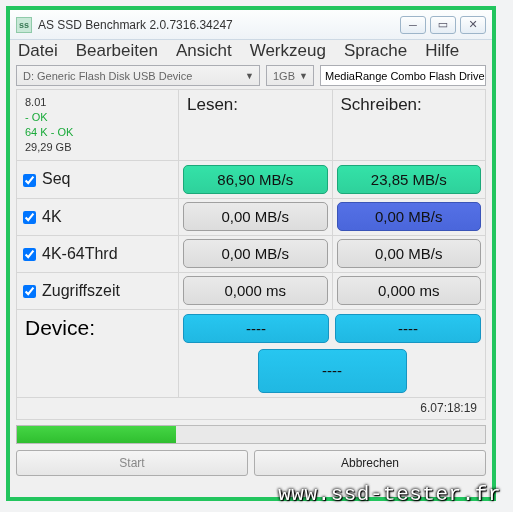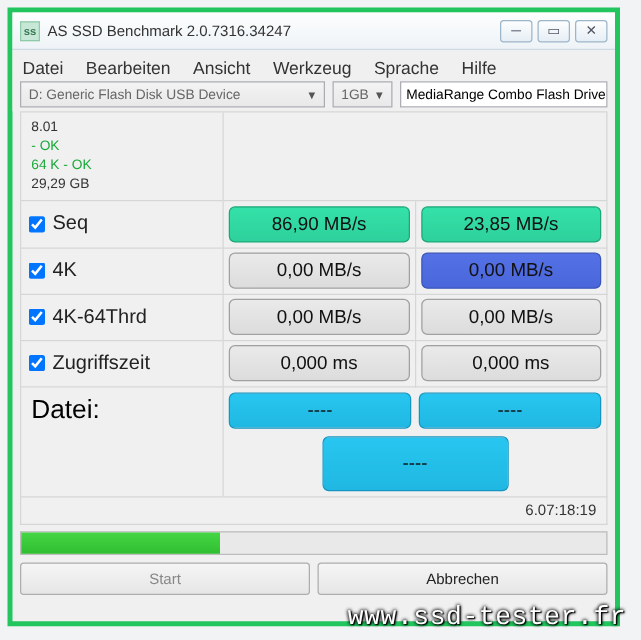--- a/index.html
+++ b/index.html
@@ -2,21 +2,21 @@
 <html><head>
 <meta charset="utf-8">
 <style>
 *{box-sizing:border-box;margin:0;padding:0;font-family:"Segoe UI",Tahoma,sans-serif}
 body{background:#f2f3f4;width:513px;height:512px;overflow:hidden;position:relative}
 .win{position:absolute;left:6px;top:6px;width:490px;height:495px;background:#f0f0f0;border:4px solid #22c55e}
 .tb{height:30px;background:linear-gradient(#fdfefe,#eef3f7);border-bottom:1px solid #cdd9e4;display:flex;align-items:center;padding:0 6px}
 .tb-ico{width:16px;height:16px;background:#c7e8d7;border:1px solid #8fcaa9;margin-right:6px;display:flex;align-items:center;justify-content:center;color:#3a7a56;font-size:9px;font-weight:bold}
 .tb-title{font-size:12px;color:#333;flex:1}
 .wbtn{width:26px;height:18px;border:1px solid #9db5c9;background:linear-gradient(#fdfefe,#e6eef5);margin-left:4px;border-radius:3px;display:flex;align-items:center;justify-content:center;font-size:11px;color:#556;cursor:default}
-.menu{height:22px;display:flex;align-items:flex-end;padding:0 8px;gap:18px;background:#f0f0f0;font-size:14px;color:#333}
+.menu{height:22px;display:flex;align-items:center;padding:0 8px;gap:18px;background:#f0f0f0;font-size:17px;color:#333}
 .menu span{cursor:default}
 .toolbar{height:27px;display:flex;align-items:center;padding:0 6px;gap:6px;background:#f0f0f0}
 .combo{height:21px;border:1px solid #abadb3;background:linear-gradient(#f3f3f3,#e9e9e9);font-size:11px;color:#666;display:flex;align-items:center;padding:0 6px;position:relative}
 .combo .chev{position:absolute;right:5px;color:#555;font-size:9px}
 .device{width:244px}
 .size{width:48px}
 .textbox{height:21px;border:1px solid #abadb3;background:#fff;flex:1;font-size:11px;padding:0 4px;display:flex;align-items:center;overflow:hidden;white-space:nowrap}
 .content{padding:0 6px}
 .info-row{display:flex;border:1px solid #d6d6d6;border-top:none}
 .info-left{width:162px;border-right:1px solid #d6d6d6;padding:5px 8px;font-size:11px;line-height:15px}
@@ -84,20 +84,24 @@
   </div>
 
   <div class="content">
     <div class="info-row" style="border-top:1px solid #d6d6d6">
       <div class="info-left">
         <div class="fw">8.01</div>
         <div class="ok"> - OK</div>
         <div class="ok">64 K - OK</div>
         <div class="cap">29,29 GB</div>
       </div>
+      <div class="info-head">
+        <div class="col-h">Lesen:</div>
+        <div class="col-h">Schreiben:</div>
+      </div>
     </div>
 
     <table>
       <tbody>
           <tr>
         <td class="lab"><input type="checkbox" checked="" style=""><span>Seq</span></td>
         <td>
               <div class="pill green">86,90 MB/s</div>
             </td>
         <td>
@@ -128,21 +132,21 @@
               <div class="pill">0,000 ms</div>
             </td>
         <td>
               <div class="pill">0,000 ms</div>
             </td>
       </tr>
     </tbody>
       </table>
 
     <div class="score-row">
-      <div class="score-lab">Datei:</div>
+      <div class="score-lab">Device:</div>
       <div class="score-cells">
         <div class="score-top">
           <div class="spill">----</div>
           <div class="spill">----</div>
         </div>
         <div class="spill center">----</div>
       </div>
     </div>
 
     <div class="timer-row">6.07:18:19</div>

